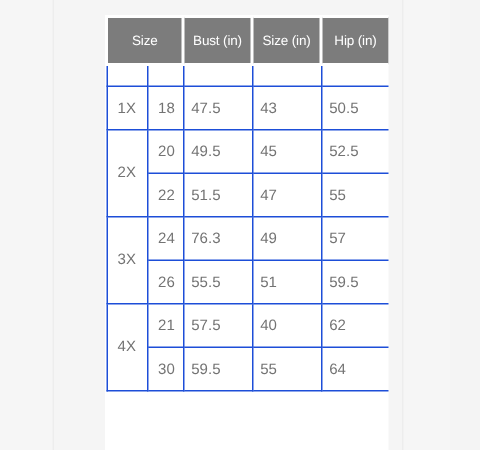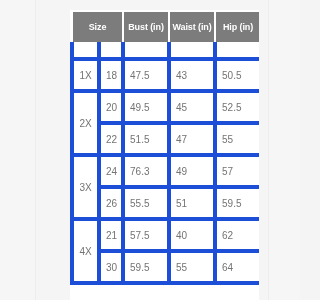--- a/index.html
+++ b/index.html
@@ -46,32 +46,32 @@
     border-collapse: collapse;
     width: 189px;
     table-layout: fixed;
     font-size: 9.5px;
     color: #6e6e6e;
   }
 
   table.size-table th {
     background: #7c7c7c;
     color: #ffffff;
-    font-weight: bold;
+    font-weight: normal;
     font-size: 9px;
     height: 30px;
     padding: 0 2px;
     border: 2px solid #ffffff;
     border-radius: 2px;
     white-space: nowrap;
     letter-spacing: -0.1px;
   }
 
   table.size-table td {
-    border: 4px solid #1d4ed8;
+    border: 1px solid #1d4ed8;
     height: 28px;
     padding: 0 5px;
     white-space: nowrap;
     font-size: 10px;
     color: #737373;
   }
 
   
   tr.spacer-row td {
     height: 13px;
@@ -114,21 +114,21 @@
         <col class="c-cat">
         <col class="c-num">
         <col class="c-bust">
         <col class="c-waist">
         <col class="c-hip">
       </colgroup>
       <thead>
         <tr>
           <th colspan="2">Size</th>
           <th>Bust (in)</th>
-          <th>Waist (in)</th>
+          <th>Size (in)</th>
           <th>Hip (in)</th>
         </tr>
       </thead>
       <tbody id="table-body">
         <tr class="spacer-row">
           <td></td>
           <td></td>
           <td></td>
           <td></td>
           <td></td>

